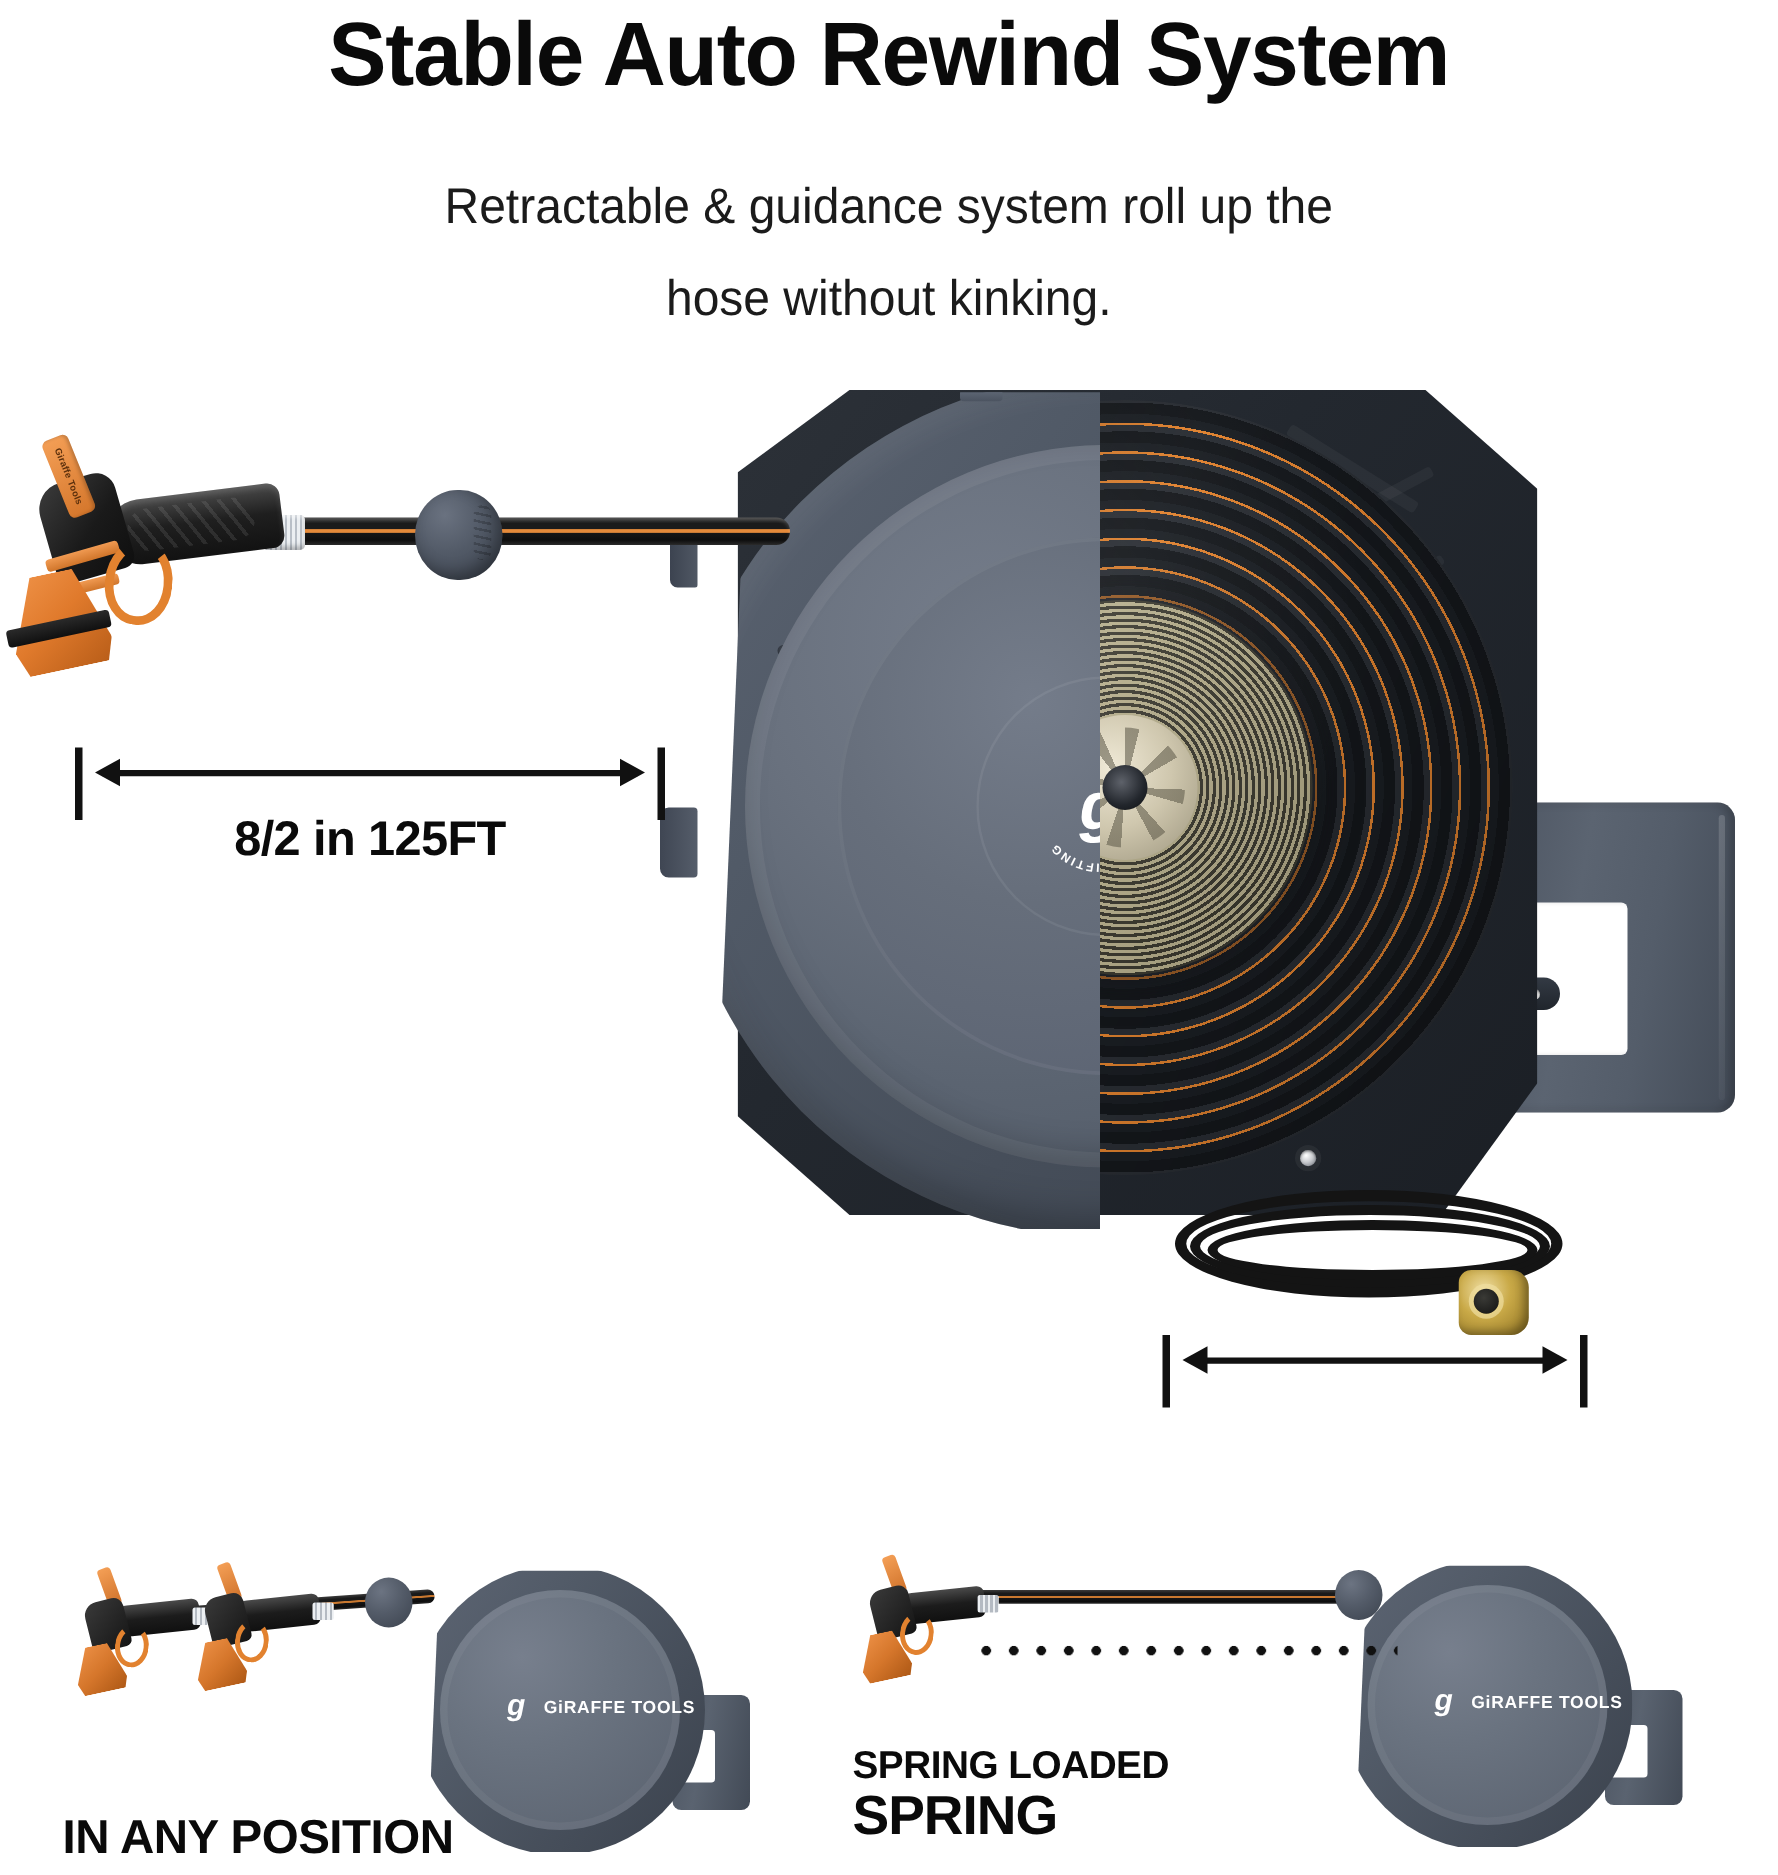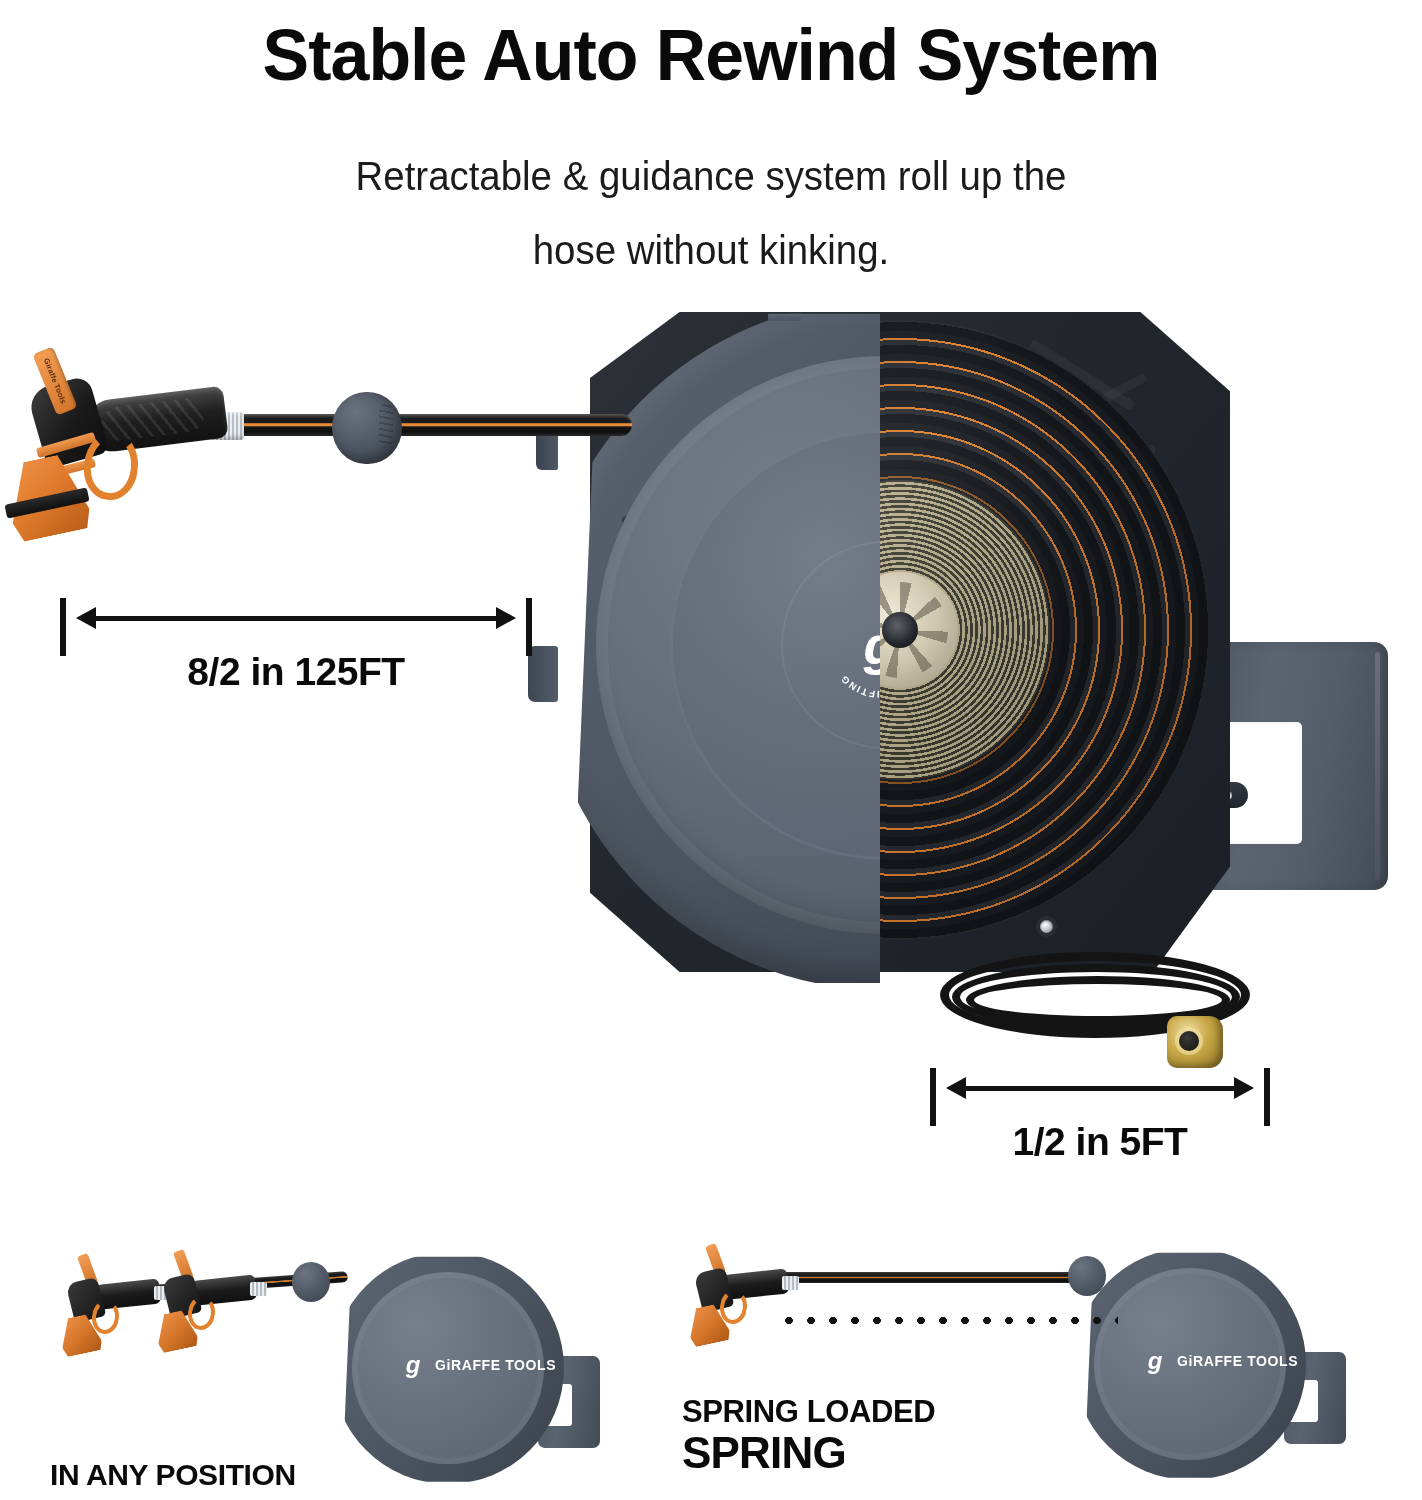--- a/index.html
+++ b/index.html
@@ -11,21 +11,20 @@
     font-family: "Liberation Sans", sans-serif;
     overflow: hidden;
     position: relative;
   }
 
   
   .header {
     width: 100%;
     padding-top: 6px;
     text-align: center;
-    margin-top: 11px;
   }
 
   .headline {
     font-size: 72px;
     font-weight: 700;
     letter-spacing: -1px;
     color: #0a0a0a;
     line-height: 1.08;
     white-space: nowrap;
     transform: scaleX(0.97);
@@ -511,21 +510,21 @@
     line-height: 1.05;
   }
   .cap-big2 {
     font-size: 44px;
     font-weight: 700;
     color: #0a0a0a;
     letter-spacing: -0.8px;
     line-height: 1.05;
   }
   .cap-sub {
-    font-size: 30px;
+    font-size: 38px;
     font-weight: 700;
     color: #0a0a0a;
     letter-spacing: -0.4px;
     line-height: 1.12;
   }
 
   
   .mini-reel { position: absolute; }
   .mini-cover {
     position: absolute;
@@ -746,21 +745,20 @@
     <div class="dim-arrow right" style="right:16px;"></div>
     <div class="dim-label">8/2 in 125FT</div>
   </div>
 
   <div class="dim" style="left:930px; top:778px; width:340px; height:110px;">
     <div class="dim-cap" style="left:0;"></div>
     <div class="dim-cap" style="right:0;"></div>
     <div class="dim-line" style="left:22px; right:22px;"></div>
     <div class="dim-arrow left" style="left:16px;"></div>
     <div class="dim-arrow right" style="right:16px;"></div>
-    <div class="dim-label">1/2 in 5FT</div>
   </div>
 
 </div>
 
 <div class="panel panel-left">
 
   <div class="mini-reel" style="left:282px; top:10px; width:300px; height:258px;">
     <div class="mini-bracket" style="left:214px; top:118px;">
       <div class="mini-bracket-win"></div>
     </div>

